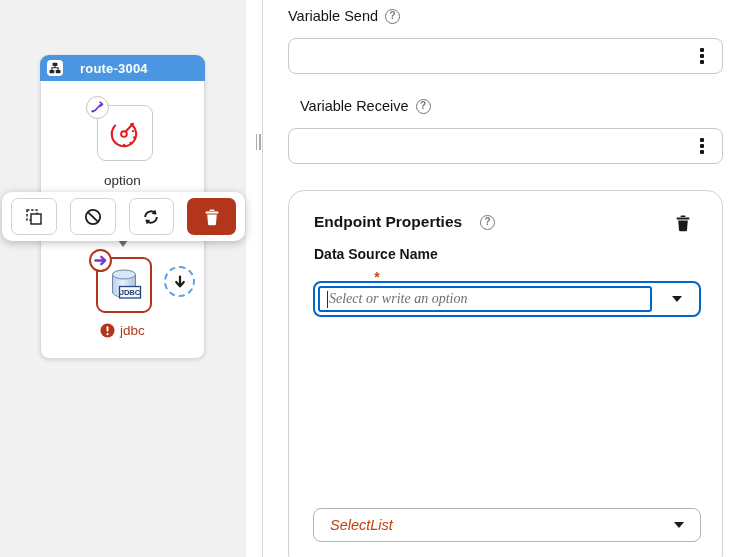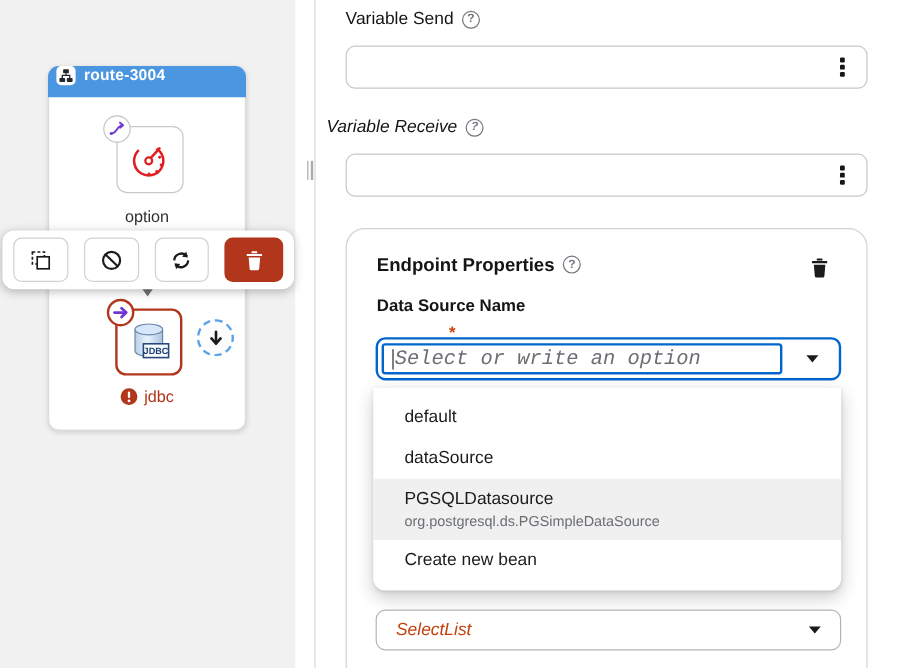--- a/index.html
+++ b/index.html
@@ -12,21 +12,21 @@
   .canvas { position:absolute; left:0; top:0; width:246px; height:557px; background:#f1f1f2; }
 
   .divider-line { position:absolute; left:262px; top:0; width:1px; height:557px; background:#d7d7d7; }
   .splitter-handle { position:absolute; left:253px; top:131px; width:10px; height:22px;
     display:flex; gap:2px; justify-content:center; align-items:center; cursor:col-resize; }
   .splitter-handle i { width:1.5px; height:16px; background:#ababab; }
 
   .route-card { position:absolute; left:40px; top:55px; width:165px; height:304px;
     background:#fff; border:1px solid #dcdcdc; border-radius:9px; box-shadow:0 1px 4px rgba(0,0,0,.13); }
   .route-header { position:absolute; left:-1px; top:-1px; right:-1px; height:26px; background:#4a96e0;
-    border-radius:9px 9px 0 0; display:flex; align-items:flex-start; padding:0 7px; gap:7px; cursor:pointer; }
+    border-radius:9px 9px 0 0; display:flex; align-items:center; padding:0 7px; gap:17px; cursor:pointer; }
   .hdr-icon-box { width:16px; height:16px; background:#fff; border-radius:4px;
     display:flex; align-items:center; justify-content:center; flex:0 0 auto; }
   .route-title { color:#fff; font-size:13px; font-weight:bold; letter-spacing:.2px; }
 
   .node { position:absolute; width:56px; height:56px; background:#fff; border:1px solid #c9c9c9;
     border-radius:9px; display:flex; align-items:center; justify-content:center; cursor:pointer; }
   .node.timer-node { left:56px; top:49px; }
   .node.jdbc-node  { left:55px; top:201px; border:2px solid #b1361b; }
 
   .badge { position:absolute; width:23px; height:23px; border-radius:50%; background:#fff;
@@ -65,35 +65,35 @@
 
   .expr-input-wrap { position:absolute; width:435px; height:36px; }
   .expr-input { width:100%; height:100%; border:1px solid #c8c8c8; border-radius:8px; background:#fff;
     padding:0 40px 0 12px; font-size:14px; font-family:"Liberation Sans",sans-serif; outline:none; }
   .kebab-btn { position:absolute; right:8px; top:5px; width:26px; height:26px; border:none; background:transparent;
     display:flex; flex-direction:column; gap:2.6px; align-items:center; justify-content:center; cursor:pointer; }
   .kebab-btn i { width:3.4px; height:3.4px; background:#161616; border-radius:1px; }
 
   .ep-card { position:absolute; left:288px; top:190px; width:435px; height:380px;
     background:#fff; border:1px solid #d2d2d2; border-radius:16px; }
-  .ep-head { position:absolute; left:25px; top:22px; display:flex; gap:7px; }
+  .ep-head { position:absolute; left:25px; top:22px; display:flex; align-items:center; gap:18px; }
   .ep-title { font-size:15.5px; font-weight:700; color:#151515; }
   .ep-trash { position:absolute; right:29px; top:21px; width:20px; height:22px; border:none; background:transparent;
     display:flex; align-items:center; justify-content:center; cursor:pointer; }
 
   .ds-label { left:25px; top:55px; font-weight:600; font-size:14px;flex-direction:column; }
   .req-star { color:#c9460b; font-weight:700; margin-left:2px; }
 
   .combobox { position:absolute; left:24px; top:90px; width:388px; height:36px; background:#fff;
     border:2px solid #0066cc; border-radius:8px; display:flex; align-items:stretch; }
   .combo-input-box { flex:1; margin:3px; border:2px solid #0066cc; border-radius:3px;
     display:flex; align-items:center; padding-left:7px; min-width:0; }
   .caret-line { width:1px; height:17px; background:#2b2b2b; flex:0 0 auto; }
-  .combo-input { flex:1; border:none; outline:none; font-size:17px; min-width:0;
-    font-family:Liberation Mono, monospace; color:#151515; background:transparent; padding-left:1px; }
+  .combo-input { flex:1; border:none; outline:none; font-size:14px; min-width:0;
+    font-family:Liberation Serif, serif; color:#151515; background:transparent; padding-left:1px; }
   .combo-input::placeholder { font-style:italic; color:#6b6e73; opacity:1; }
   .combo-toggle { width:44px; display:flex; align-items:center; justify-content:center;
     background:transparent; border:none; cursor:pointer; }
   .caret-down { width:0; height:0; border-left:5.5px solid transparent; border-right:5.5px solid transparent;
     border-top:6.5px solid #1b1b1b; }
 
   .dropdown-menu { position:absolute; left:22px; top:132px; width:390px; background:#fff;
     padding:8px 0; border-radius:0 0 10px 10px;
     box-shadow:0 6px 14px rgba(0,0,0,.2), 0 1px 3px rgba(0,0,0,.1); list-style:none; }
   .dropdown-menu li { padding:9px 16px 9px 26px; font-size:14.5px; color:#1b1b1b; cursor:pointer; }
@@ -231,21 +231,21 @@
   </div>
   <div class="expr-input-wrap" style="left:288px; top:38px;">
     <input class="expr-input" type="text" style="">
     <button class="kebab-btn">
       <i></i>
         <i></i>
         <i></i>
     </button>
   </div>
 
-  <div class="panel-label" style="left:272px; top:98px;font-style:italic;">
+  <div class="panel-label" style="left:300px; top:98px;">
     <span>Variable Receive</span>
     <span class="help-icon">?</span>
   </div>
   <div class="expr-input-wrap" style="left:288px; top:128px;">
     <input class="expr-input" type="text" style="">
     <button class="kebab-btn">
       <i></i>
         <i></i>
         <i></i>
     </button>
@@ -273,35 +273,20 @@
     <div class="combobox">
       <div class="combo-input-box">
         <span class="caret-line"></span>
         <input class="combo-input" type="text" placeholder="Select or write an option" style="">
       </div>
       <button class="combo-toggle">
         <span class="caret-down"></span>
       </button>
     </div>
 
-    <ul class="dropdown-menu">
-      <li>
-        <span>default</span>
-      </li>
-      <li>
-        <span>dataSource</span>
-      </li>
-      <li class="highlighted">
-        <div>PGSQLDatasource</div>
-        <div class="opt-desc">org.postgresql.ds.PGSimpleDataSource</div>
-      </li>
-      <li>
-        <span>Create new bean</span>
-      </li>
-    </ul>
 
     <div class="selectlist">
       <span class="ph">SelectList</span>
       <span class="caret-down"></span>
     </div>
   </div>
 
 </div>
 
 </body></html>

